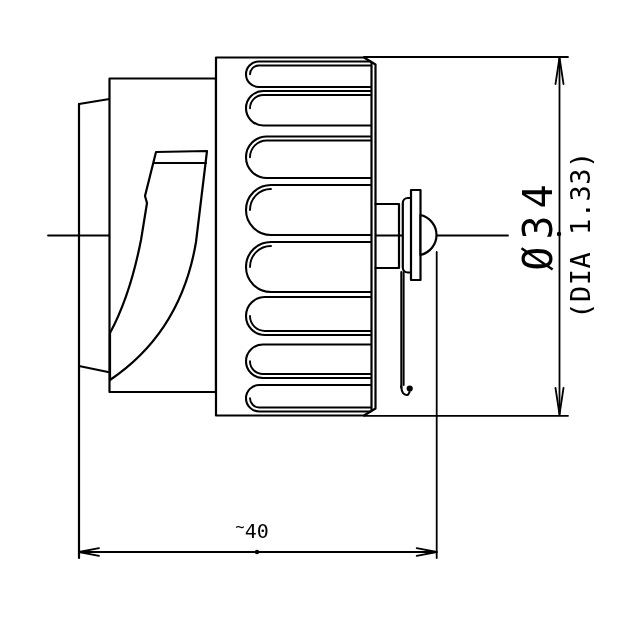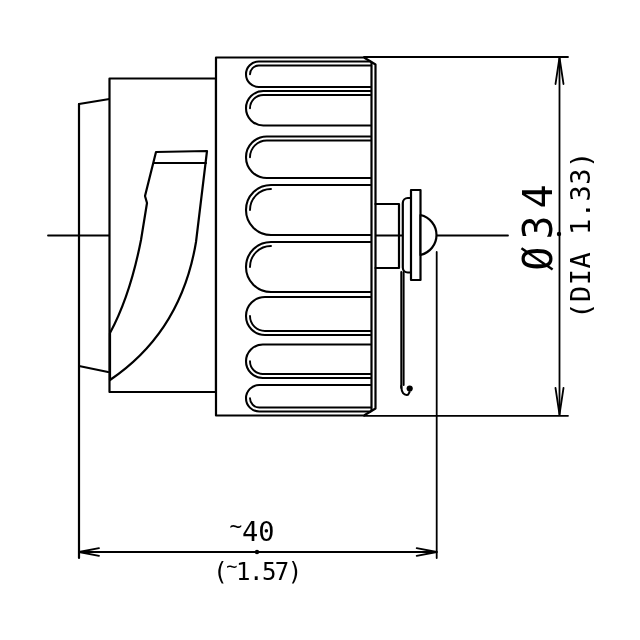--- a/index.html
+++ b/index.html
@@ -4,21 +4,21 @@
 <style>
   html,body{margin:0;padding:0;background:#ffffff;}
   #stage{position:relative;width:640px;height:640px;background:#ffffff;overflow:hidden;
          font-family:"DejaVu Sans Mono","Liberation Mono",monospace;color:#000;}
   #stage svg{position:absolute;left:0;top:0;}
   .dimtext{position:absolute;white-space:nowrap;color:#000;}
   .rot{transform-origin:center center;}
   .approx{position:relative;top:-0.38em;font-size:0.78em;}
   .t-dia{font-size:40px;letter-spacing:7px;}
   .t-dia-alt{font-size:27px;letter-spacing:0.5px;}
-  .t-len{font-size:27px;letter-spacing:0px;}
+  .t-len{font-size:20px;letter-spacing:0px;}
   .t-len-alt{font-size:24px;letter-spacing:-1.5px;}
 </style>
 </head>
 <body>
 
 <div id="stage">
 
   <svg width="640" height="640" viewBox="0 0 640 640">
     <g fill="none" stroke="#000000" stroke-linecap="round" stroke-linejoin="round">
 
@@ -123,17 +123,14 @@
   </div>
 
   <div class="dimtext rot t-dia-alt" style="left:580px;top:235px;transform:translate(-50%,-50%) rotate(-90deg);">
     <span>(DIA 1.33)</span>
   </div>
 
   <div class="dimtext t-len" style="left:252px;top:531px;transform:translate(-50%,-50%);">
     <span class="approx">~</span><span>40</span>
   </div>
 
-  <div class="dimtext t-len-alt" style="left:257px;top:572px;transform:translate(-50%,-50%);">
-    <span>(</span><span class="approx">~</span><span>1.57</span><span>)</span>
-  </div>
 
 </div>
 
 </body></html>

